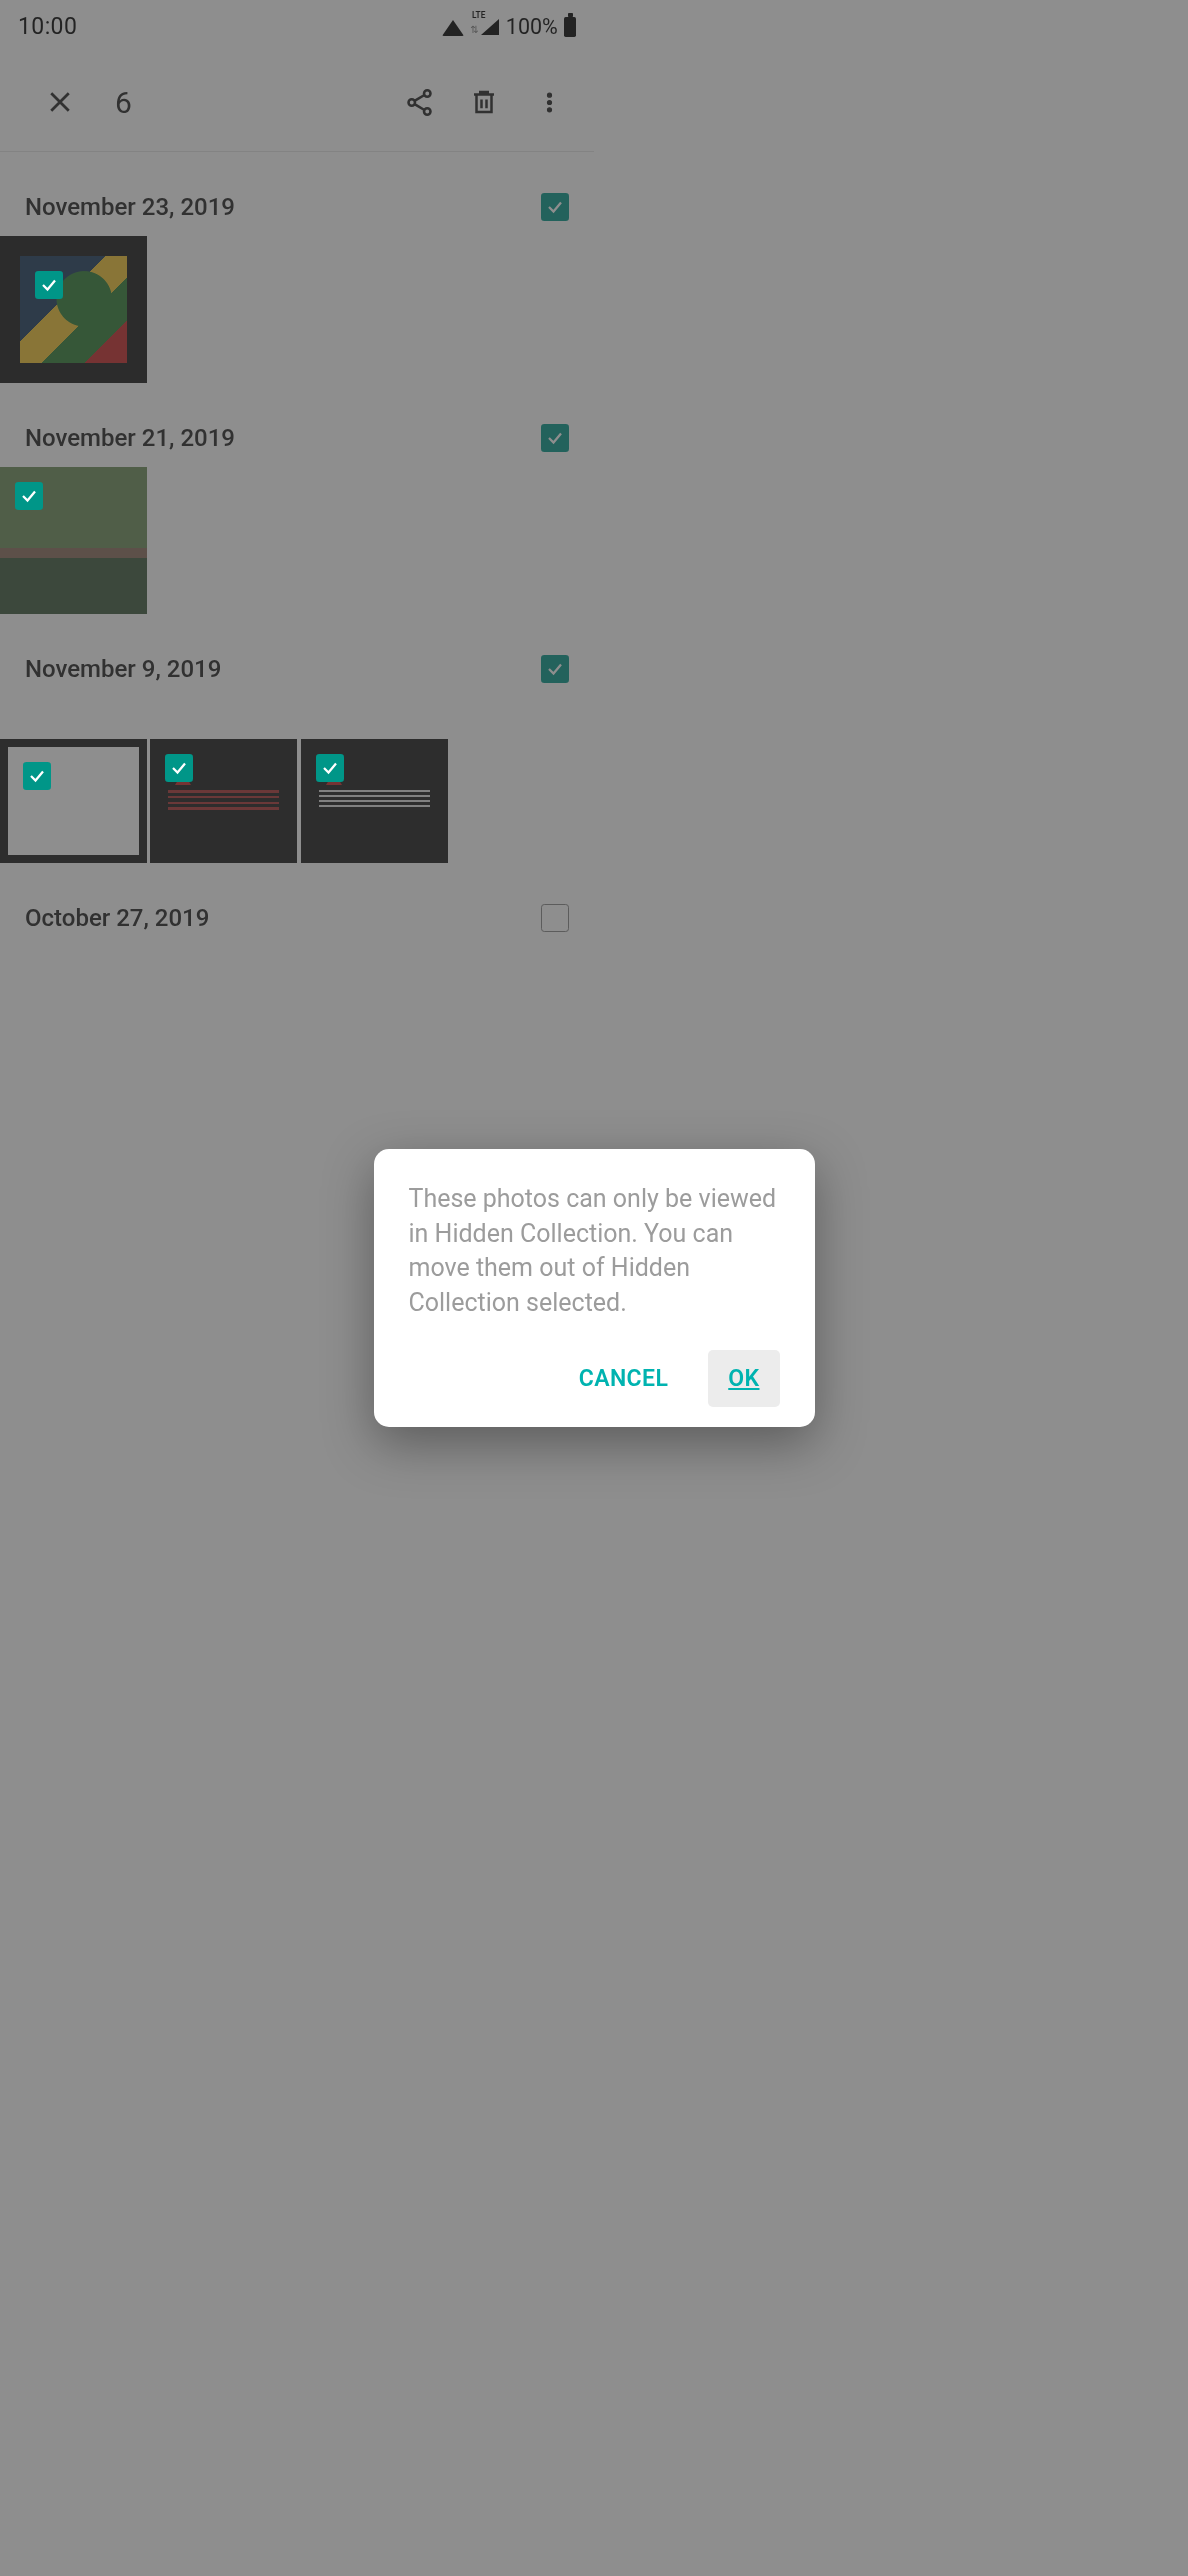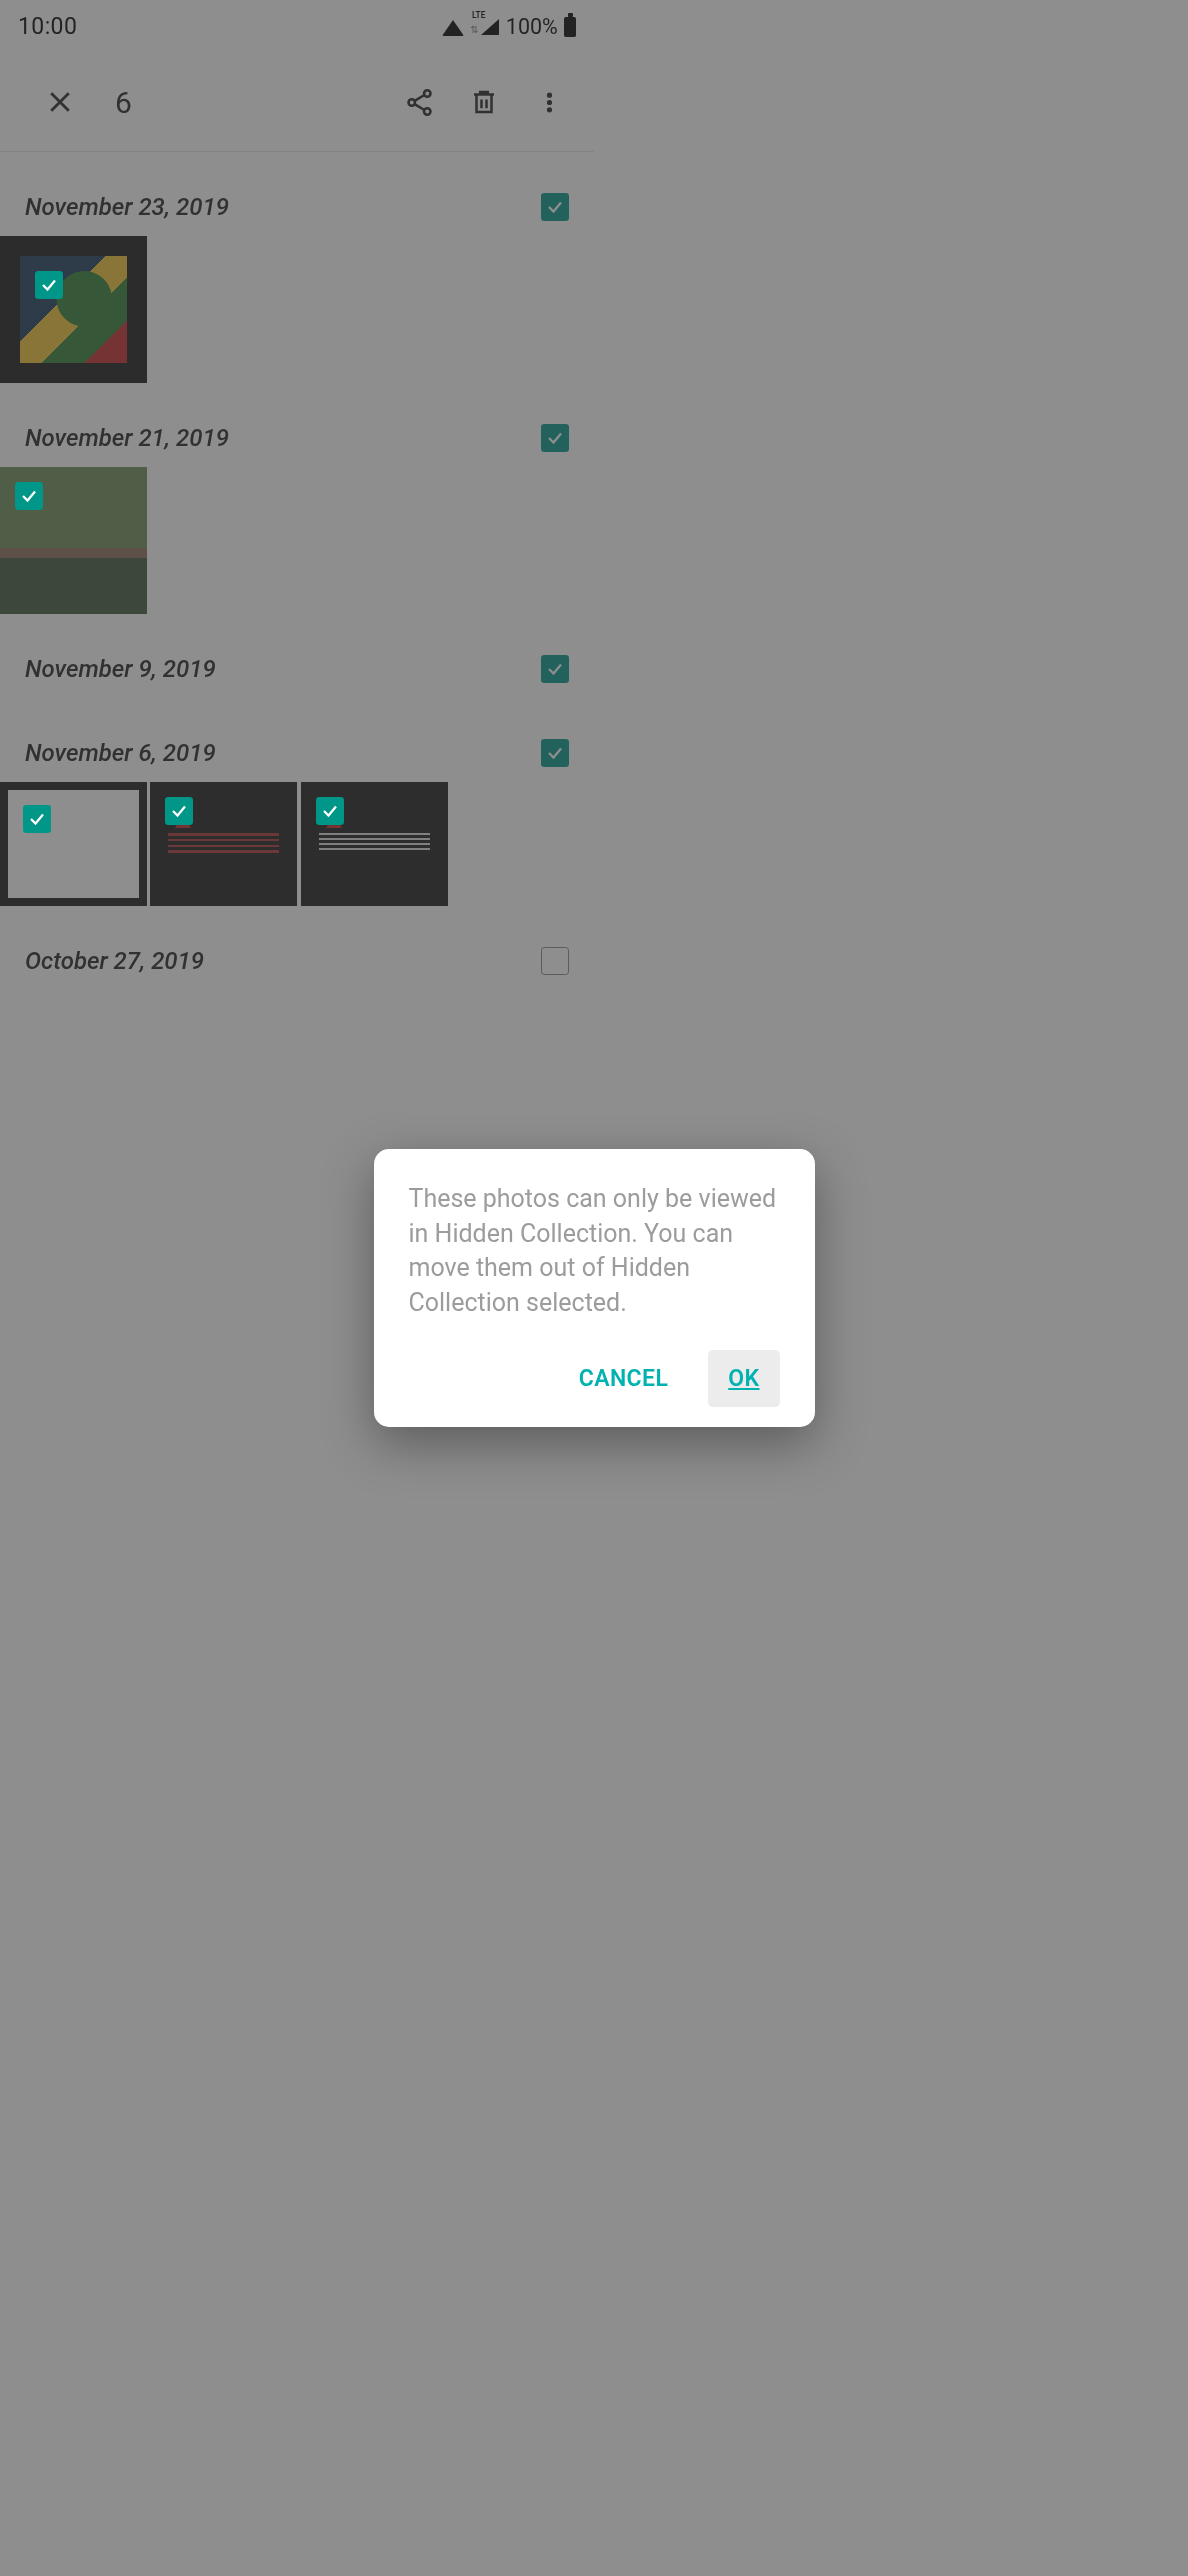--- a/index.html
+++ b/index.html
@@ -21,21 +21,21 @@
   .battery::before { content:""; position:absolute; top:-3.3px; left:3.3px; width:5px; height:3.3px; background:#000; border-radius:0.8px; }
   
   .toolbar { height:99px; display:flex; align-items:center; padding:0 20px; border-bottom:0.8px solid #e4e4e4; }
   .toolbar .close { width:36px; height:36px; }
   .toolbar .count { font-size:30px; margin-left:30px; color:#222; }
   .toolbar .spacer { flex:1; }
   .toolbar .icon-btn { width:50px; height:50px; display:flex; align-items:center; justify-content:center; margin-left:15px; }
   .toolbar svg { stroke:#222; }
   
   .content { }
-  .section { padding-top:41px;font-style:italic; }
+  .section { padding-top:41px; }
   .section-header { display:flex; align-items:center; justify-content:space-between; padding:0 25px 15px 25px; }
   .section-title { font-size:24px; color:#222; font-weight:500; }
   .sel-box { width:28px; height:28px; border-radius:3.3px; background:#009688; display:flex; align-items:center; justify-content:center; }
   .sel-box.empty { background:#fff; border:1.7px solid #888; }
   .sel-box svg { stroke:#fff; }
   
   .thumbs { display:flex; gap:3.3px; }
   .thumb { width:147px; height:147px; background:#ddd; position:relative; display:flex; align-items:center; justify-content:center; overflow:hidden; }
   .thumb.short { height:124px; }
   .thumb .sel-box { position:absolute; top:15px; left:15px; z-index:2; }
@@ -159,28 +159,20 @@
       <div class="section-title">November 9, 2019</div>
       <div class="sel-box">
         <svg width="18" height="18" viewBox="0 0 24 24" fill="none" stroke-width="3">
             <path d="M4 12 L10 18 L20 6"></path>
           </svg>
       </div>
     </div>
   </div>
 
   <div class="section">
-    <div class="section-header">
-      <div class="section-title">November 6, 2019</div>
-      <div class="sel-box">
-        <svg width="18" height="18" viewBox="0 0 24 24" fill="none" stroke-width="3">
-            <path d="M4 12 L10 18 L20 6"></path>
-          </svg>
-      </div>
-    </div>
     <div class="thumbs">
       <div class="thumb short ph-d">
         <div class="sel-box">
             <svg width="18" height="18" viewBox="0 0 24 24" fill="none" stroke-width="3">
               <path d="M4 12 L10 18 L20 6"></path>
             </svg>
           </div>
         <div class="bar"></div>
           <div class="line"></div>
           <div class="line"></div>

